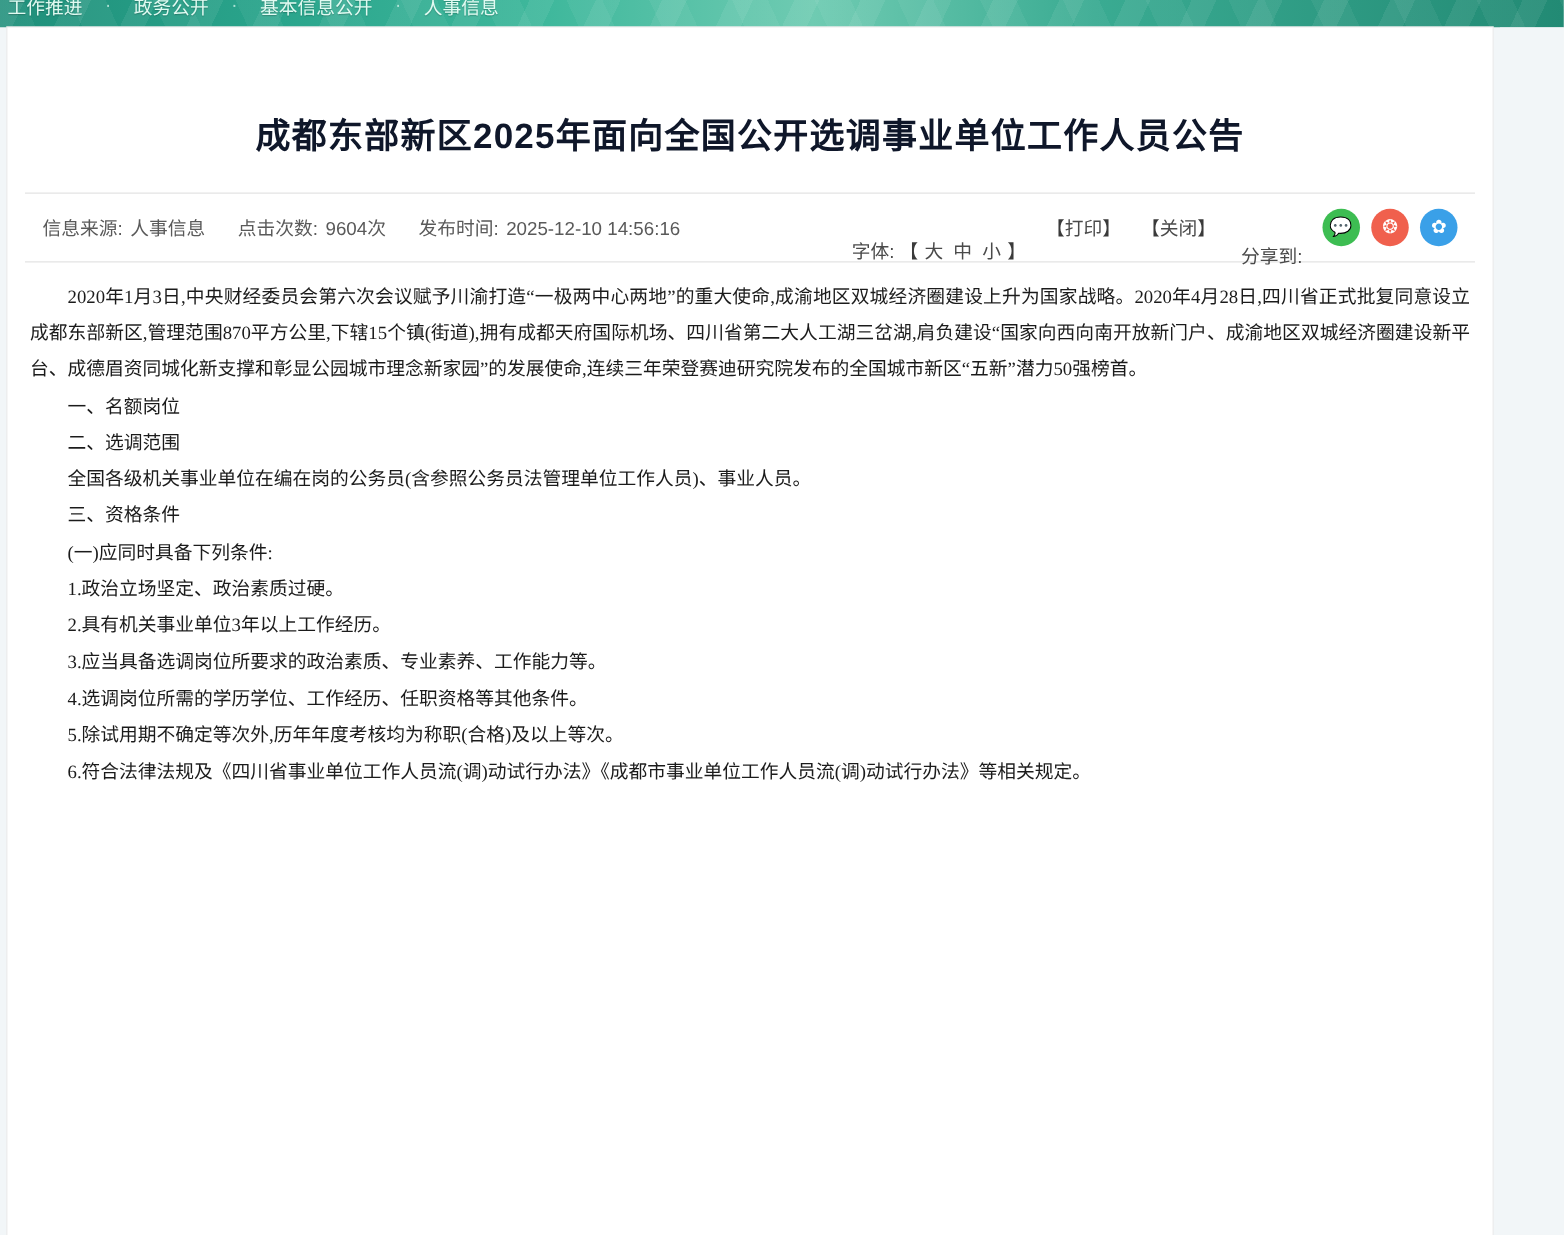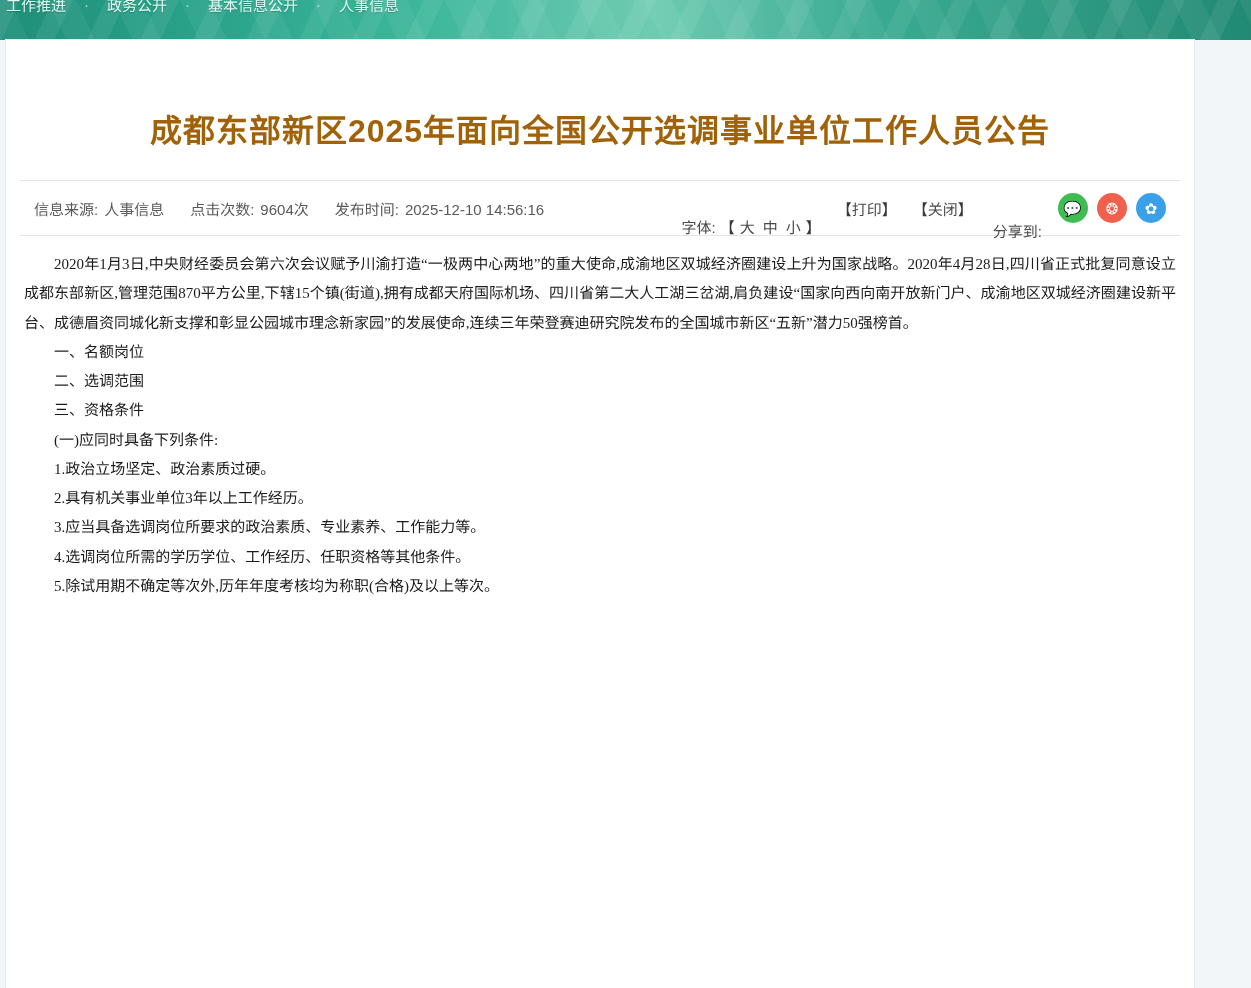--- a/index.html
+++ b/index.html
@@ -11,21 +11,21 @@
     width: 1251px;
     height: 988px;
     overflow: hidden;
     font-family: "Liberation Sans", "DejaVu Sans", sans-serif;
     color: #111;
   }
 
   
   .top-banner {
     position: relative;
-    height: 40px;
+    height: 22px;
     background: linear-gradient(90deg, #1f8f7a 0%, #2aa58c 18%, #3fb89c 35%, #6fcbb2 52%, #3aab92 70%, #228a74 100%);
     overflow: hidden;
     text-decoration: underline;
   }
   .top-banner .banner-texture {
     position: absolute;
     inset: 0;
     background:
       repeating-linear-gradient(115deg, rgba(255,255,255,0.07) 0 18px, rgba(255,255,255,0) 18px 48px),
       repeating-linear-gradient(65deg, rgba(255,255,255,0.05) 0 26px, rgba(255,255,255,0) 26px 60px);
@@ -68,23 +68,23 @@
   .right-gutter {
     position: absolute;
     right: 0; top: 0; bottom: 0;
     width: 51px;
     background: #f2f6f8;
   }
 
   
   .doc-title {
     text-align: center;
-    font-size: 32px;
+    font-size: 28px;
     font-weight: bold;
-    color: #a16207;
+    color: #0f172a;
     letter-spacing: 1px;
     padding: 48px 40px 0 40px;
     line-height: 1.4;
   }
 
   
   .meta-bar {
     margin: 26px 14px 0 14px;
     border-top: 1px solid #e4e4e4;
     border-bottom: 1px solid #e4e4e4;
@@ -213,24 +213,26 @@
           <span class="share-ico ico-weibo">❂</span>
           <span class="share-ico ico-qzone">✿</span>
         </span>
       </div>
     </div>
 
     <div class="doc-body">
       <p>2020年1月3日,中央财经委员会第六次会议赋予川渝打造“一极两中心两地”的重大使命,成渝地区双城经济圈建设上升为国家战略。2020年4月28日,四川省正式批复同意设立成都东部新区,管理范围870平方公里,下辖15个镇(街道),拥有成都天府国际机场、四川省第二大人工湖三岔湖,肩负建设“国家向西向南开放新门户、成渝地区双城经济圈建设新平台、成德眉资同城化新支撑和彰显公园城市理念新家园”的发展使命,连续三年荣登赛迪研究院发布的全国城市新区“五新”潜力50强榜首。</p>
       <p class="heading">一、名额岗位</p>
       <p class="heading">二、选调范围</p>
+      <p>全国各级机关事业单位在编在岗的公务员(含参照公务员法管理单位工作人员)、事业人员。</p>
       <p class="heading">三、资格条件</p>
       <p>(一)应同时具备下列条件:</p>
       <p>1.政治立场坚定、政治素质过硬。</p>
       <p>2.具有机关事业单位3年以上工作经历。</p>
       <p>3.应当具备选调岗位所要求的政治素质、专业素养、工作能力等。</p>
       <p>4.选调岗位所需的学历学位、工作经历、任职资格等其他条件。</p>
       <p>5.除试用期不确定等次外,历年年度考核均为称职(合格)及以上等次。</p>
+      <p>6.符合法律法规及《四川省事业单位工作人员流(调)动试行办法》《成都市事业单位工作人员流(调)动试行办法》等相关规定。</p>
     </div>
 
   </div>
   <div class="right-gutter"></div>
 </div>
 
 </body></html>

